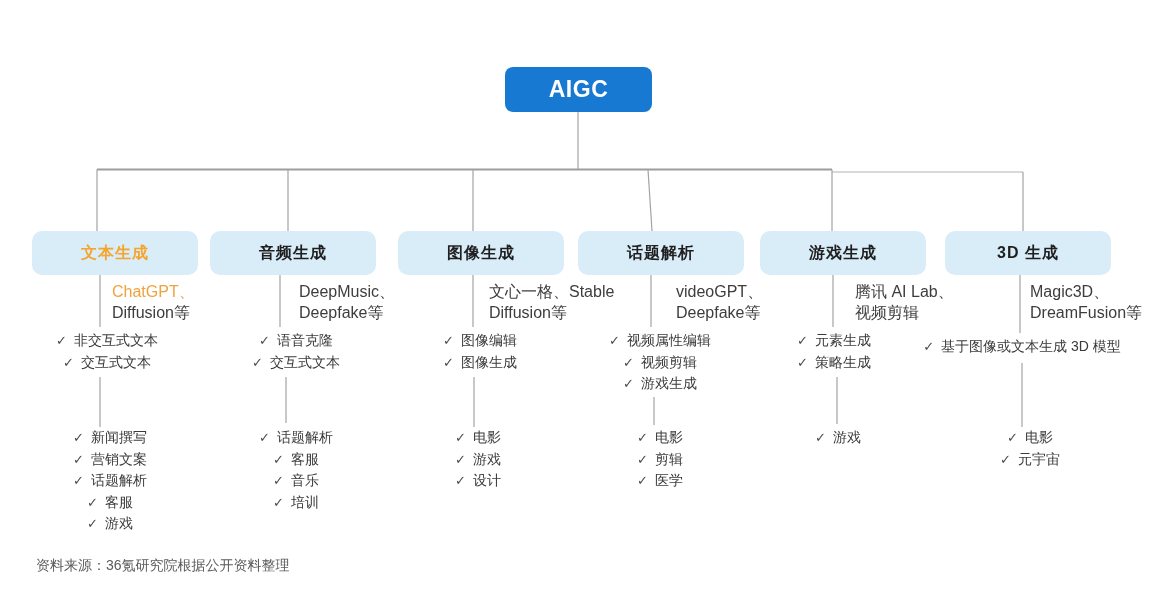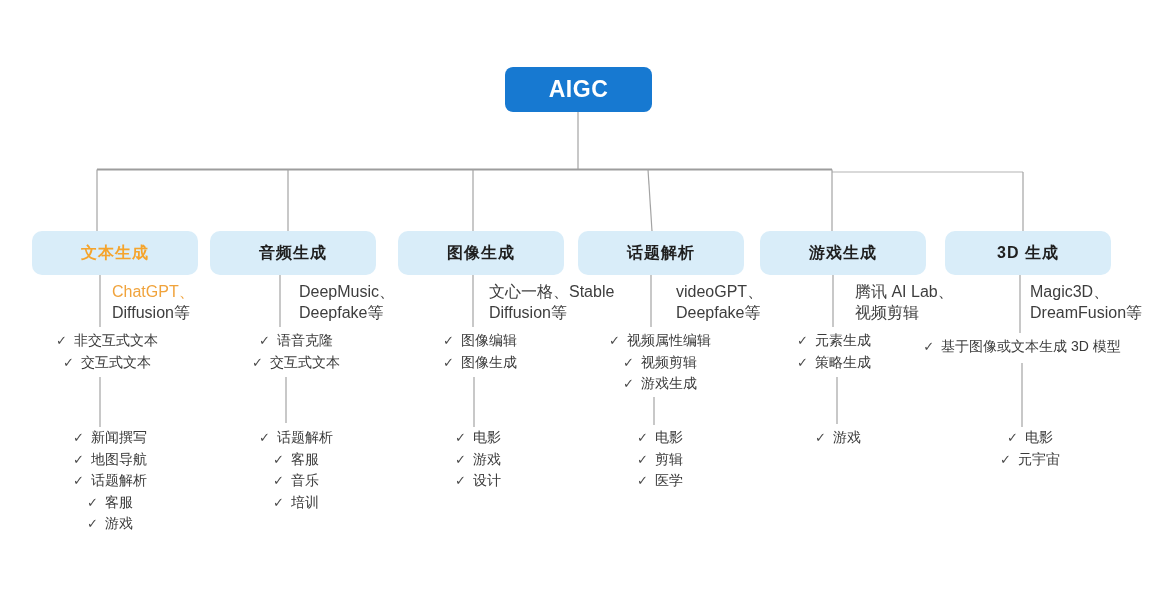--- a/index.html
+++ b/index.html
@@ -91,21 +91,21 @@
           <span>交互式文本</span>
         </div>
     </div>
     <div class="list" style="left:110px;top:427px">
       <div class="check-item">
           <span class="check">✓</span>
           <span>新闻撰写</span>
         </div>
       <div class="check-item">
           <span class="check">✓</span>
-          <span>地图导航</span>
+          <span>营销文案</span>
         </div>
       <div class="check-item">
           <span class="check">✓</span>
           <span>话题解析</span>
         </div>
       <div class="check-item">
           <span class="check">✓</span>
           <span>客服</span>
         </div>
       <div class="check-item">
@@ -260,14 +260,15 @@
           <span class="check">✓</span>
           <span>电影</span>
         </div>
       <div class="check-item">
           <span class="check">✓</span>
           <span>元宇宙</span>
         </div>
     </div>
   </div>
 
+  <div class="footer">资料来源：36氪研究院根据公开资料整理</div>
 
 </div>
 
 </body></html>

